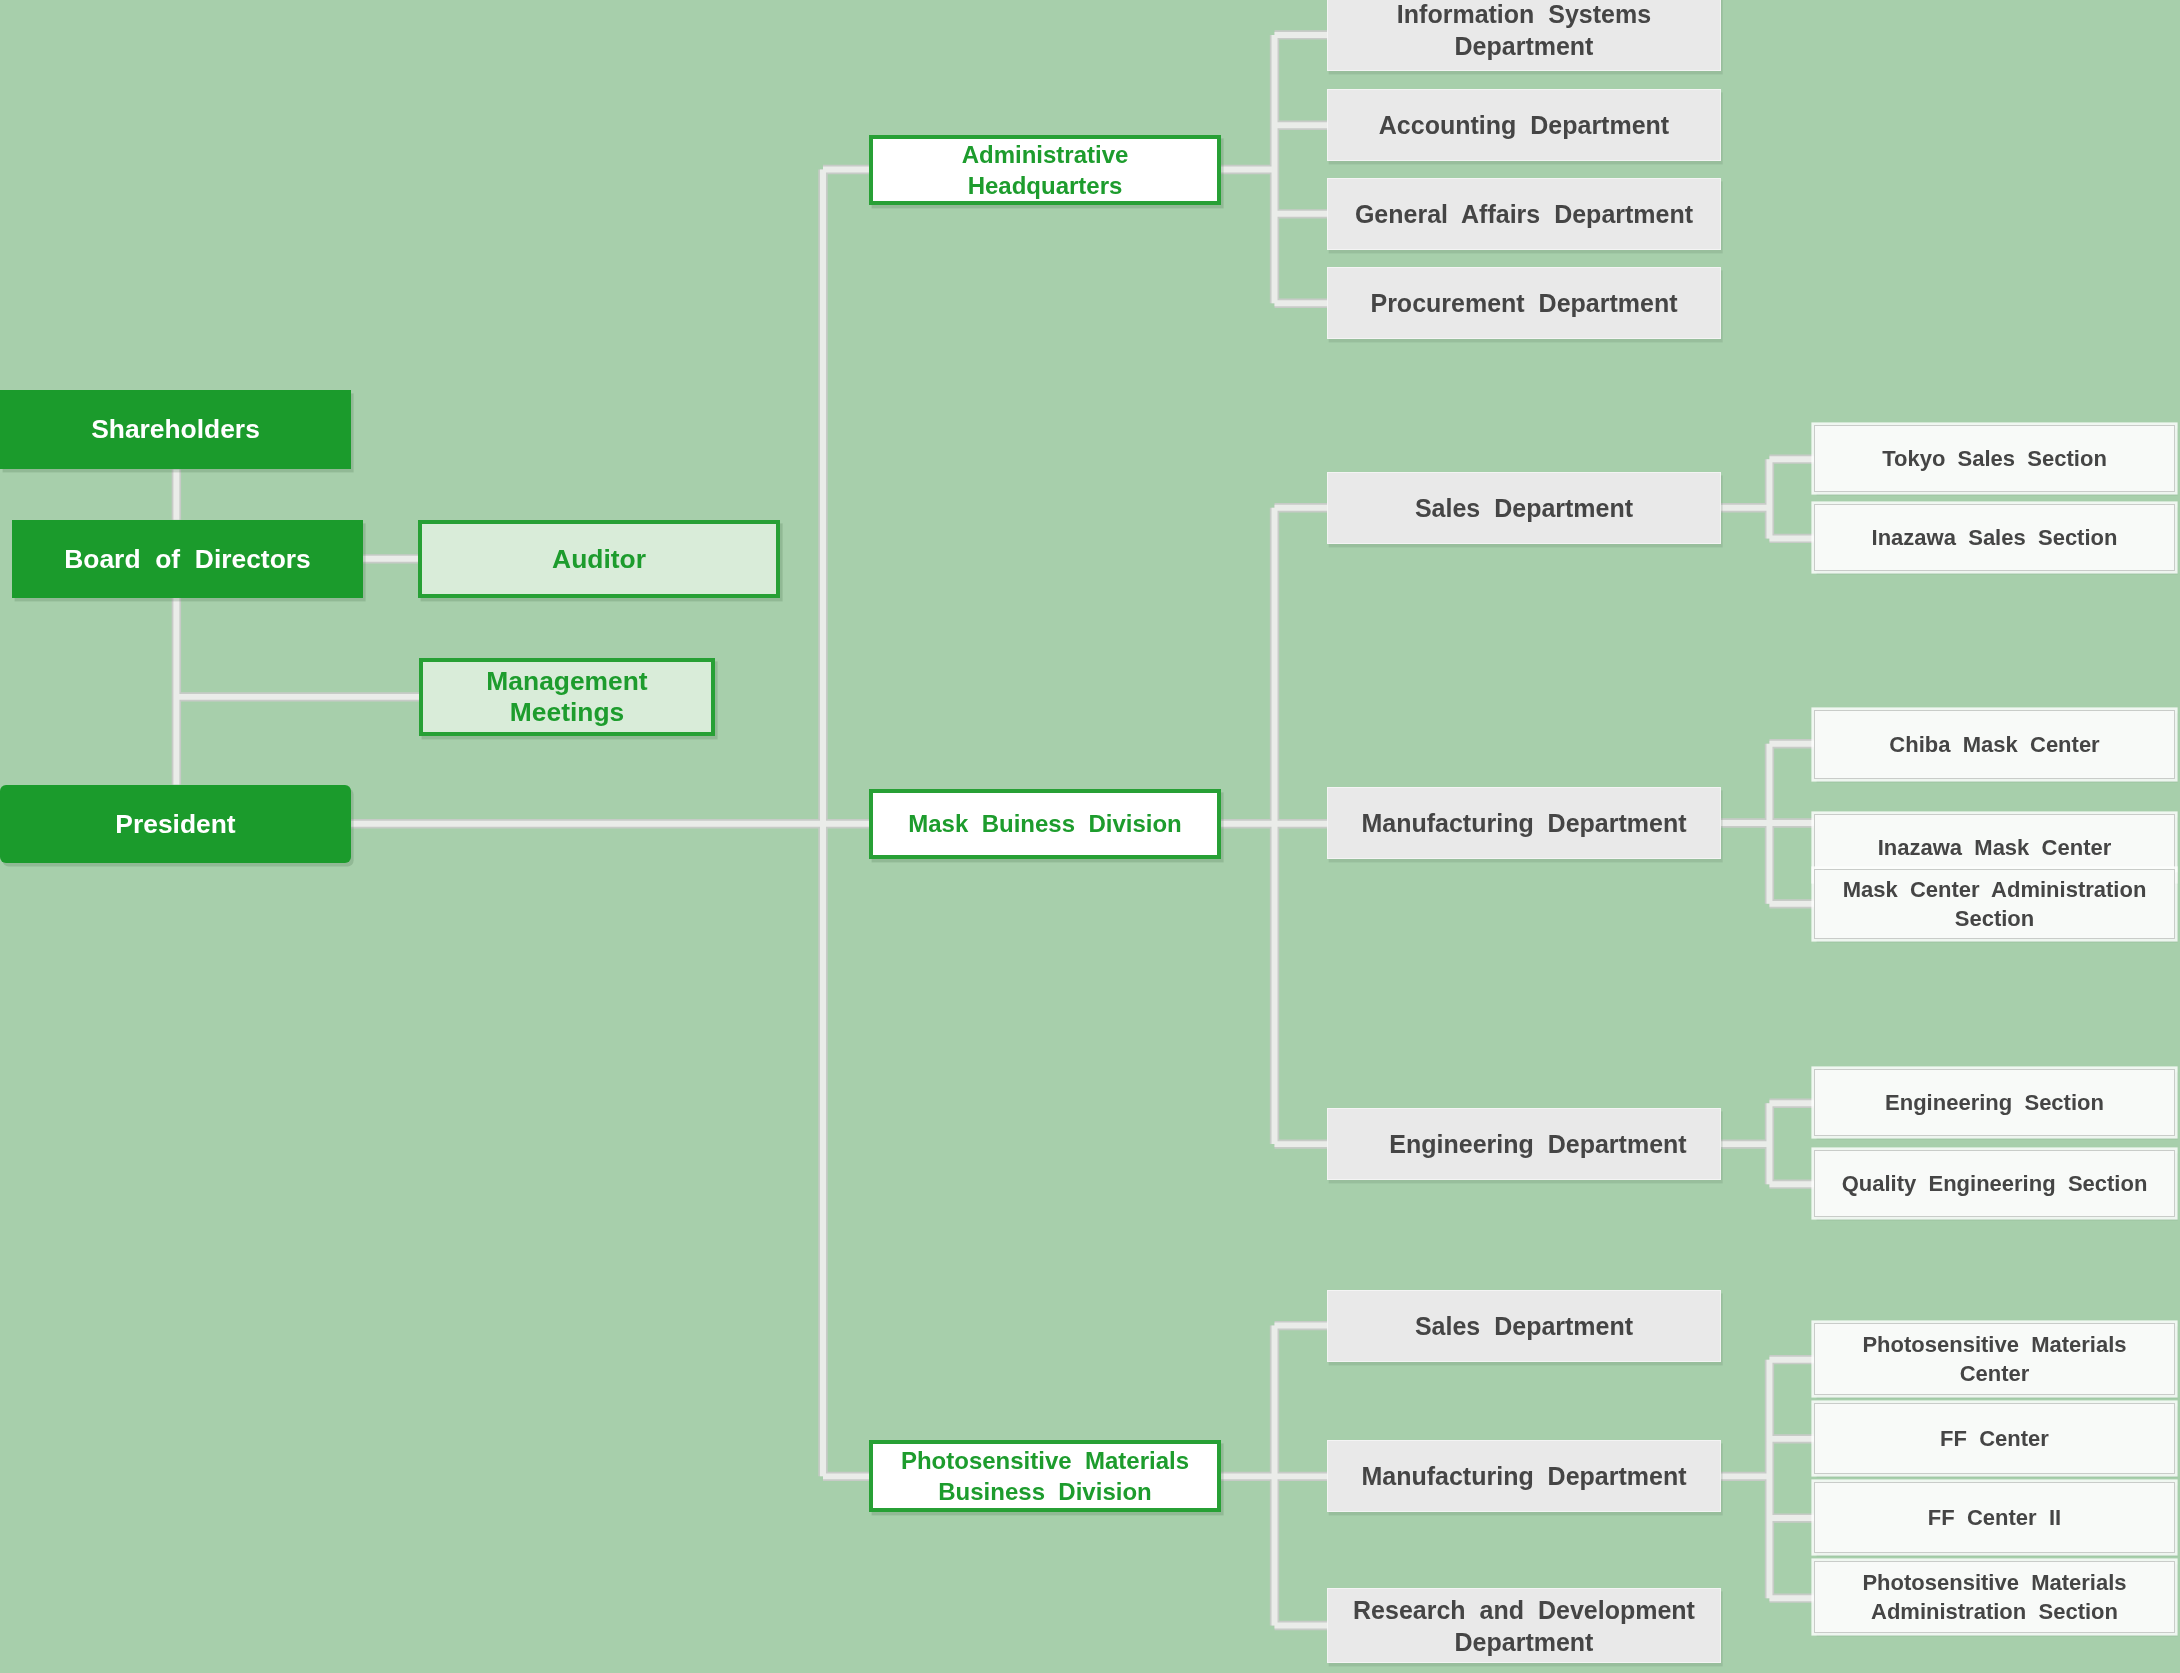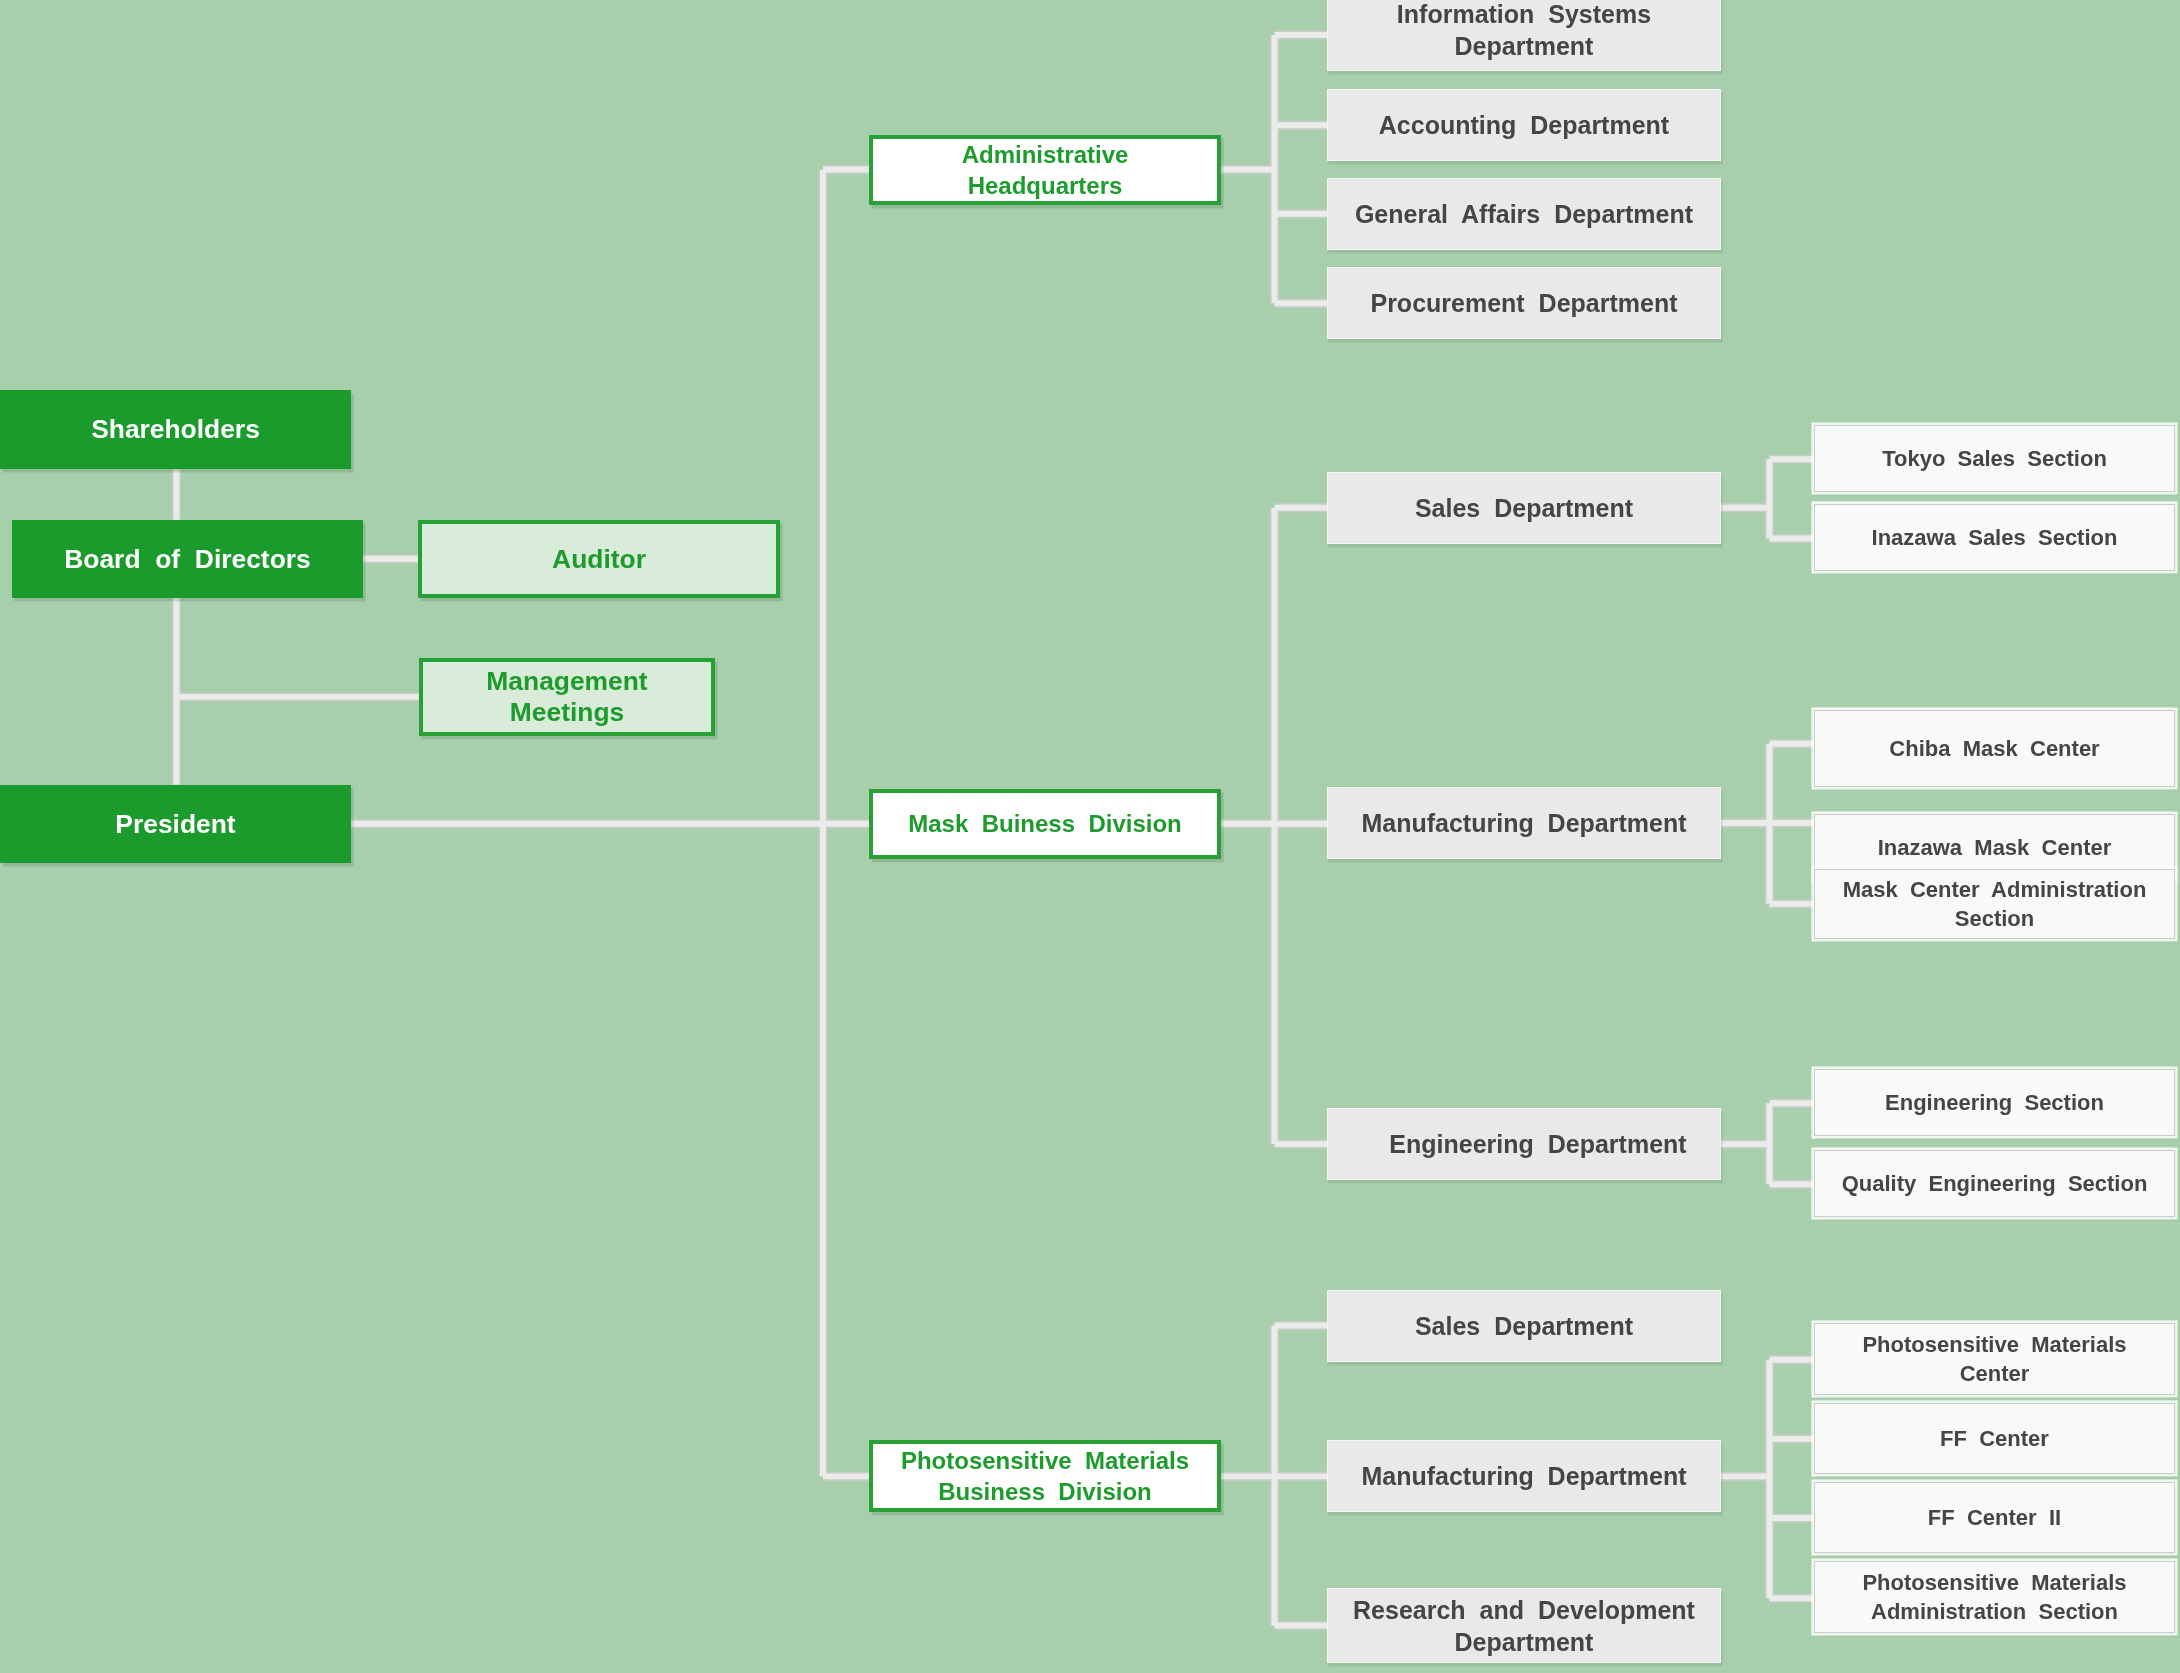--- a/index.html
+++ b/index.html
@@ -83,21 +83,21 @@
   </svg>
 
   <div class="box box-green" style="left:0;top:390px;width:351px;height:79px;">Shareholders</div>
 
   <div class="box box-green" style="left:0;top:520px;width:351px;height:78px;margin-left:12px;">Board of Directors</div>
 
   <div class="box box-pale" style="left:418px;top:520px;width:362px;height:78px;">Auditor</div>
 
   <div class="box box-pale" style="left:419px;top:658px;width:296px;height:78px;">Management Meetings</div>
 
-  <div class="box box-green" style="left:0;top:785px;width:351px;height:78px;">President</div>
+  <div class="box box-green" style="left:0;top:785px;width:351px;height:78px;border-radius:6px;">President</div>
 
   <div class="box box-division" style="left:869px;top:135px;width:352px;height:70px;">Administrative
 Headquarters</div>
 
   <div class="box box-division" style="left:869px;top:789px;width:352px;height:70px;">Mask Buiness Division</div>
 
   <div class="box box-division" style="left:869px;top:1440px;width:352px;height:72px;">Photosensitive Materials
 Business Division</div>
 
   <div class="box box-dept" style="left:1327px;top:-12px;width:394px;height:83px;">Information Systems
@@ -119,21 +119,21 @@
 
   <div class="box box-dept" style="left:1327px;top:1440px;width:394px;height:72px;">Manufacturing Department</div>
 
   <div class="box box-dept" style="left:1327px;top:1588px;width:394px;height:75px;">Research and Development
 Department</div>
 
   <div class="box box-section" style="left:1814px;top:425px;width:361px;height:67px;">Tokyo Sales Section</div>
 
   <div class="box box-section" style="left:1814px;top:504px;width:361px;height:67px;">Inazawa Sales Section</div>
 
-  <div class="box box-section" style="left:1814px;top:710px;width:361px;height:77px;">Chiba Mask Center</div>
+  <div class="box box-section" style="left:1814px;top:710px;width:361px;height:69px;">Chiba Mask Center</div>
 
   <div class="box box-section" style="left:1814px;top:789px;width:361px;height:67px;margin-top:25px;">Inazawa Mask Center</div>
 
   <div class="box box-section" style="left:1814px;top:869px;width:361px;height:70px;">Mask Center Administration
 Section</div>
 
   <div class="box box-section" style="left:1814px;top:1069px;width:361px;height:67px;">Engineering Section</div>
 
   <div class="box box-section" style="left:1814px;top:1150px;width:361px;height:67px;text-align:right;">Quality Engineering Section</div>
 

